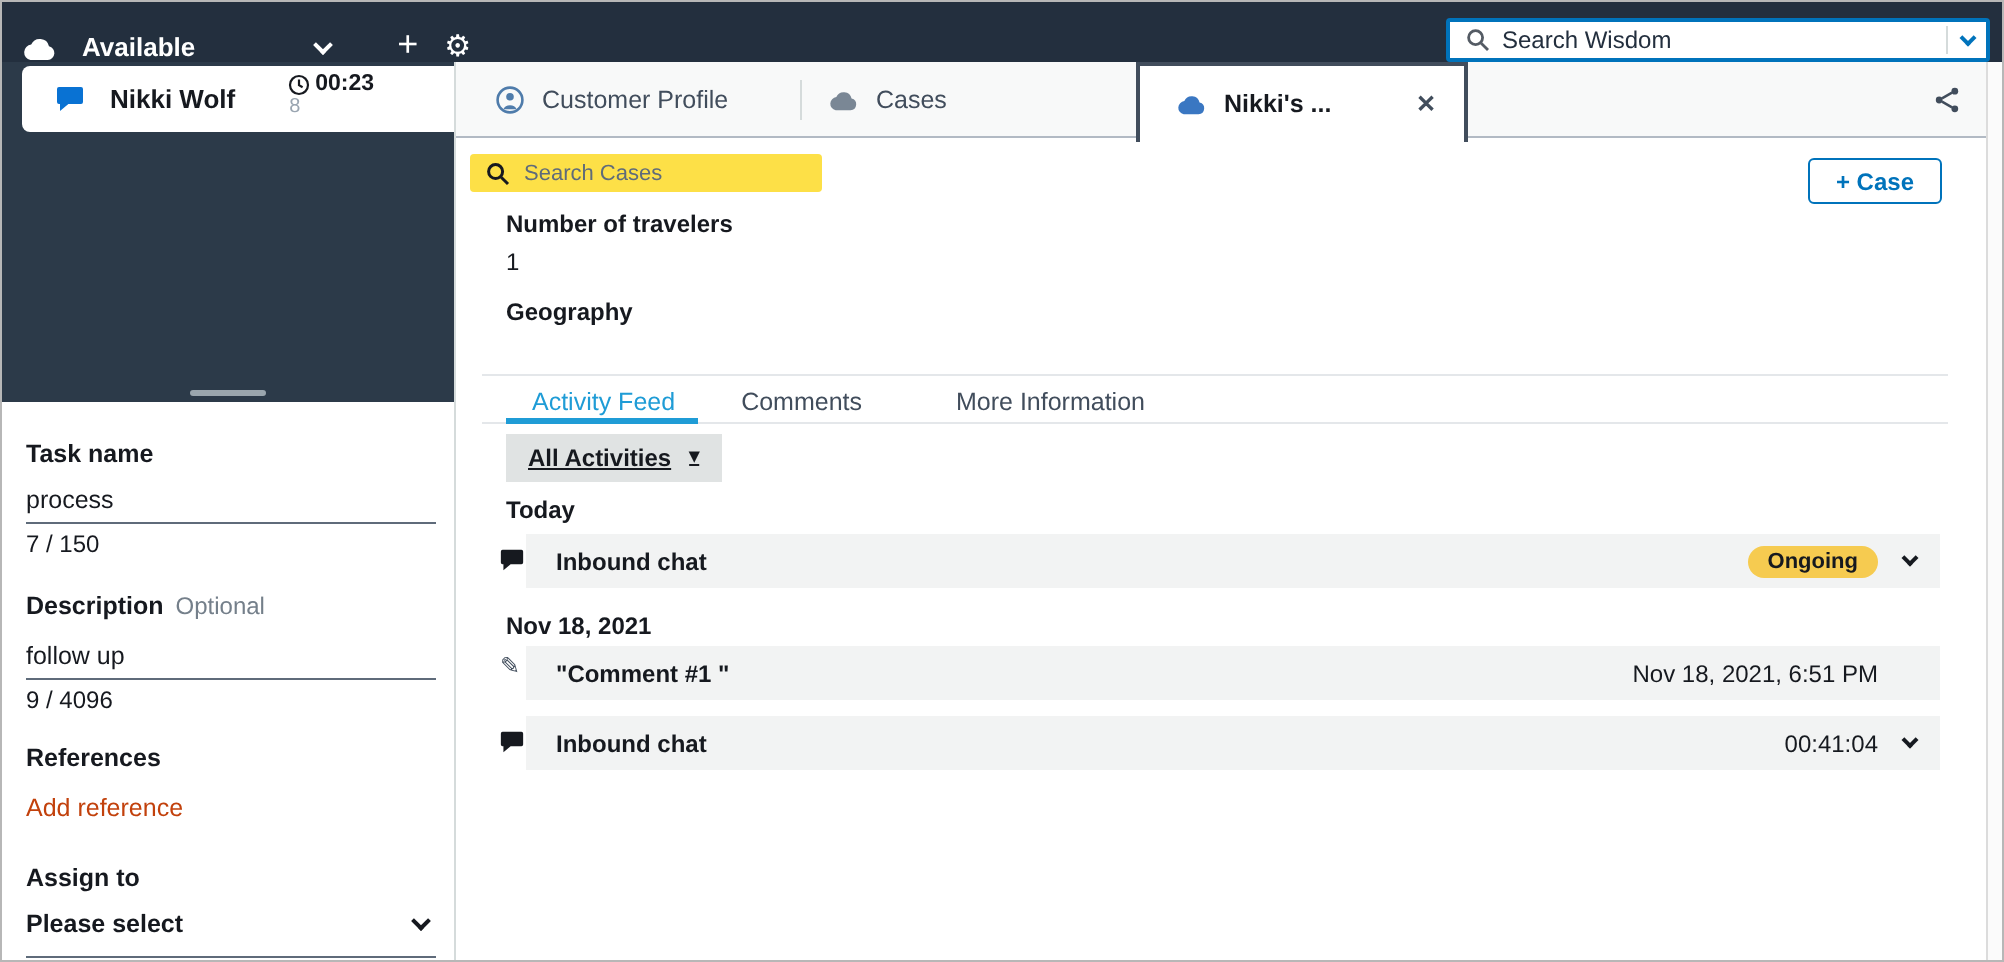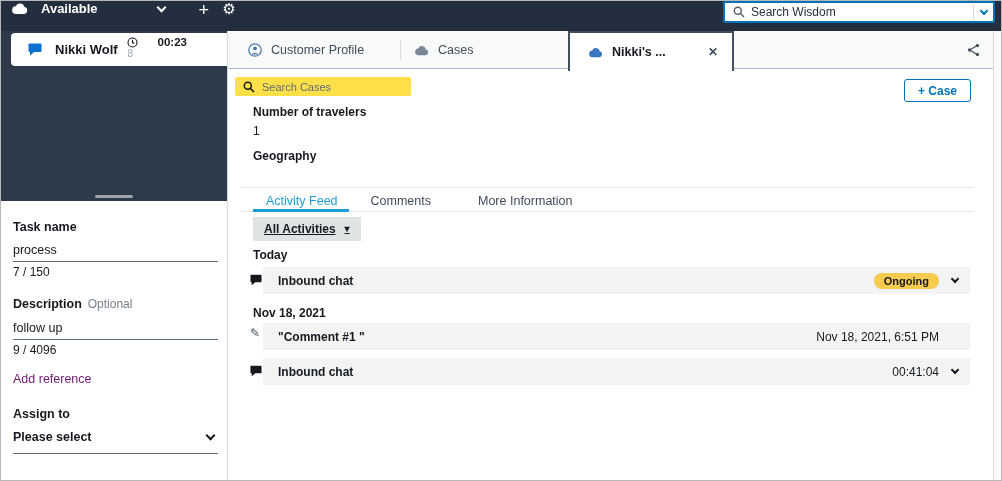--- a/index.html
+++ b/index.html
@@ -3,21 +3,21 @@
 <meta charset="utf-8">
 <style>
   * { margin:0; padding:0; box-sizing:border-box; }
   html,body { background:#fff; }
   body { font-family:"Liberation Sans", sans-serif; color:#16191f; }
   .screen { position:relative; width:1002px; height:481px; background:#fff;
             border:1px solid #b7b7b7; overflow:hidden; }
 
   
   .topbar { position:absolute; top:0; left:0; right:0; height:30px; background:#232f3e;
-            display:flex; align-items:flex-start; z-index:5; }
+            display:flex; align-items:flex-end; z-index:5; }
   .tb-logo { margin-left:10px; display:flex; }
   .tb-status { color:#fff; font-size:13px; font-weight:bold; margin-left:13px; }
   .chev { display:inline-block; width:7px; height:7px; border-right:2px solid currentColor;
           border-bottom:2px solid currentColor; transform:rotate(45deg); }
   .tb-chev { color:#fff; margin-left:60px; margin-top:-4px; }
   .tb-plus { color:#fff; font-size:18px; line-height:1; margin-left:34px; cursor:pointer; }
   .tb-gear { color:#fff; font-size:15px; line-height:1; margin-left:13px; cursor:pointer; }
   .sw-box { margin-left:auto; margin-right:6px; width:272px; height:22px; background:#fff;
             border:2px solid #0073bb; border-radius:2px; display:flex; align-items:center;
             padding:0 6px 0 8px; }
@@ -30,35 +30,35 @@
 
   
   .left-panel { position:absolute; top:30px; left:0; width:227px; bottom:0; background:#fff;
                 border-right:1px solid #d5dbdb; }
   .chat-region { position:absolute; top:0; left:0; right:0; height:170px; background:#2c3a49; }
   .contact-card { position:absolute; top:2px; left:10px; right:0; height:33px; background:#fff;
                   border-radius:4px 0 0 4px; display:flex; align-items:center; cursor:pointer; }
   .cc-chat { margin-left:17px; display:flex; }
   .cc-name { font-size:13px; font-weight:bold; margin-left:13px; }
   .cc-timer { position:absolute; right:40px; top:3px; display:flex; flex-direction:column; }
-  .cc-trow { display:flex; align-items:flex-end; gap:20px; }
+  .cc-trow { display:flex; align-items:flex-end; gap:3px; }
   .cc-time { font-size:11.5px; font-weight:bold; }
   .cc-count { font-size:10px; color:#9aa5b1; margin-left:1px; line-height:1.1; }
   .drag-handle { position:absolute; bottom:3px; left:50%; transform:translateX(-50%);
                  width:38px; height:3px; border-radius:2px; background:#9aa5ad; cursor:row-resize; }
 
   .task-form { position:absolute; top:170px; left:0; right:0; bottom:0; padding:19px 10px 0 12px;
                overflow:hidden; }
   .f-label { font-size:12.5px; font-weight:bold; }
   .f-opt { color:#747f8a; font-weight:normal; font-size:12px; margin-left:6px; }
   .f-input { font-size:12.5px; border-bottom:1px solid #5f6b7a; padding:9px 0 4px; width:205px;
              cursor:text; }
   .f-counter { font-size:12px; margin-top:3px; }
   .f-group { margin-top:15px; }
-  .add-ref { color:#701a75; font-size:12.5px; margin-top:11px; cursor:pointer; }
+  .add-ref { color:#c2410c; font-size:12.5px; margin-top:11px; cursor:pointer; }
   .select-line { display:flex; justify-content:space-between; align-items:center;
                  border-bottom:1px solid #5f6b7a; padding:9px 4px 9px 0; width:205px;
                  cursor:pointer; }
   .select-line .chev { color:#16191f; width:7px; height:7px; margin-top:-4px; }
   .sel-val { font-size:12.5px; font-weight:bold; }
 
   
   .right-panel { position:absolute; top:30px; left:227px; right:8px; bottom:0; background:#fff; }
   .tabstrip { position:absolute; top:0; left:0; right:0; height:38px; background:#f8f9f9;
               border-bottom:1px solid #b2bac4; }
@@ -169,20 +169,21 @@
       <div class="f-input">process</div>
       <div class="f-counter">7 / 150</div>
 
       <div class="f-group">
         <span class="f-label">Description</span><span class="f-opt">Optional</span>
         <div class="f-input">follow up</div>
         <div class="f-counter">9 / 4096</div>
       </div>
 
       <div class="f-group">
+        <div class="f-label">References</div>
         <div class="add-ref">Add reference</div>
       </div>
 
       <div class="f-group" style="margin-top:21px;">
         <div class="f-label">Assign to</div>
         <div class="select-line">
           <span class="sel-val">Please select</span>
           <span class="chev"></span>
         </div>
       </div>

